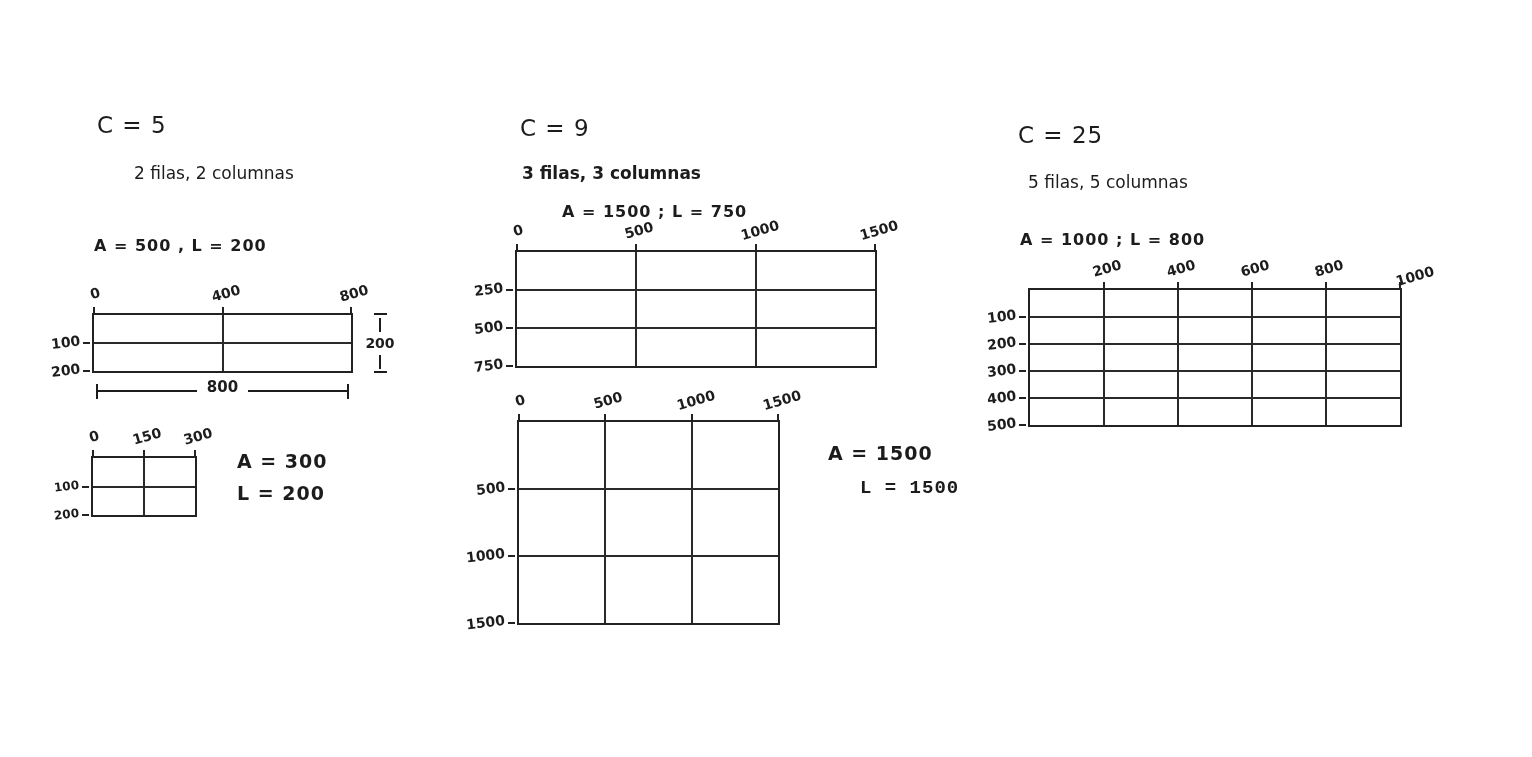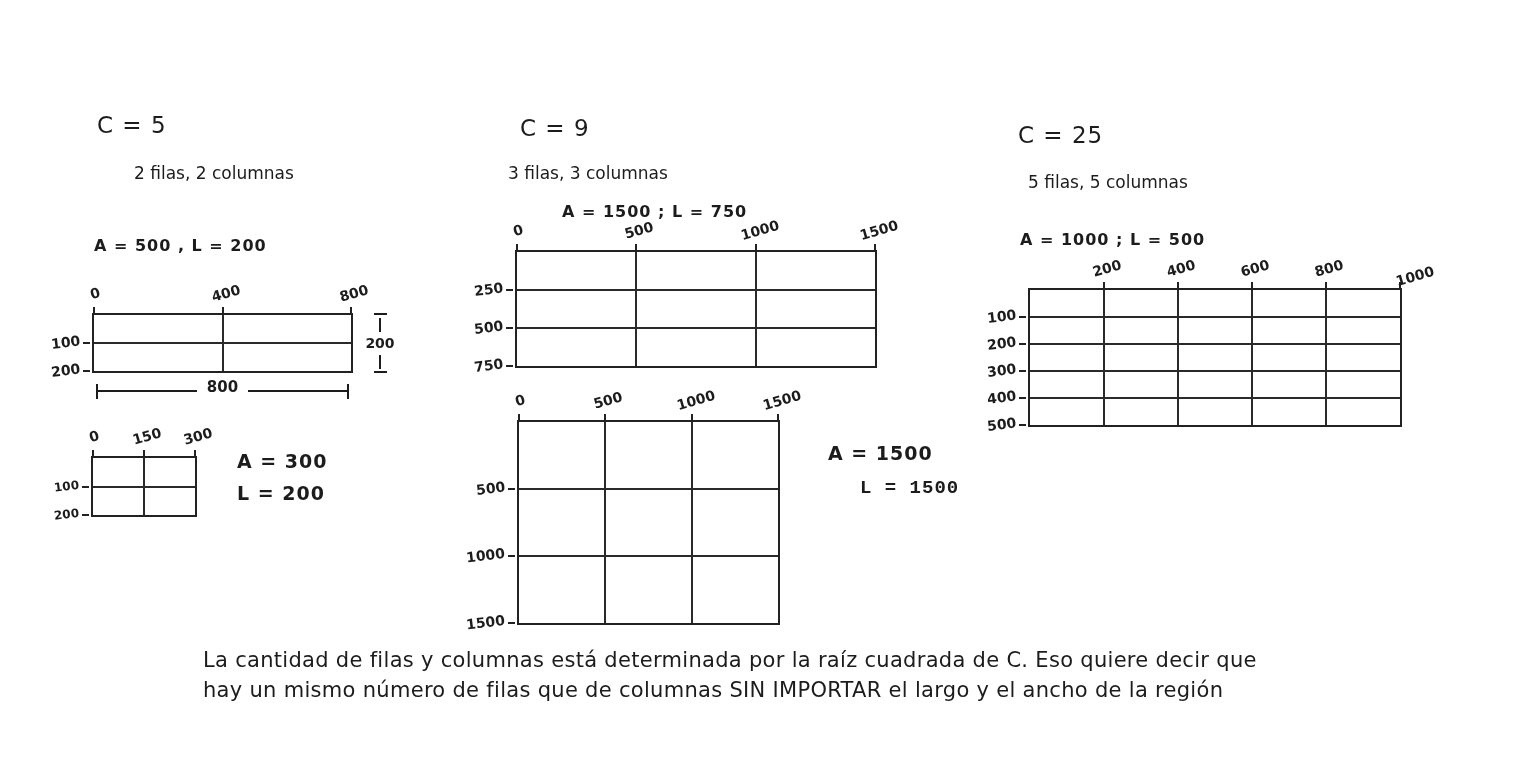--- a/index.html
+++ b/index.html
@@ -124,21 +124,21 @@
     <span class="lbl-top" style="left:0%;">0</span>
     <span class="lbl-top" style="left:50%;">150</span>
     <span class="lbl-top" style="left:100%;">300</span>
     <span class="lbl-left" style="top:50%; font-size:12px;">100</span>
     <span class="lbl-left" style="top:100%; font-size:12px;">200</span>
   </div>
   <div class="side-text" style="left:237px; top:450px;">A = 300</div>
   <div class="side-text" style="left:237px; top:482px;">L = 200</div>
 
   <div class="heading" style="left:520px; top:115px;">C = 9</div>
-  <div class="sub" style="left:508px; top:163px;">3 filas, 3 columnas</div>
+  <div class="sub" style="left:522px; top:163px;font-weight:bold;">3 filas, 3 columnas</div>
   <div class="params" style="left:562px; top:202px;">A = 1500 ;  L = 750</div>
 
   <div class="grid" style="left:515px; top:250px; width:362px; height:118px;">
     <div class="gl-v" style="left:33.33%;"></div>
     <div class="gl-v" style="left:66.67%;"></div>
     <div class="gl-h" style="top:33.33%;"></div>
     <div class="gl-h" style="top:66.67%;"></div>
     <div class="tick-top" style="left:0%;"></div>
     <div class="tick-top" style="left:33.33%;"></div>
     <div class="tick-top" style="left:66.67%;"></div>
@@ -173,21 +173,21 @@
     <span class="lbl-top" style="left:100%;">1500</span>
     <span class="lbl-left" style="top:33.33%;">500</span>
     <span class="lbl-left" style="top:66.67%;">1000</span>
     <span class="lbl-left" style="top:100%;">1500</span>
   </div>
   <div class="side-text" style="left:828px; top:442px;">A = 1500</div>
   <div class="side-text" style="left:860px; top:477px;font-family:Liberation Mono, monospace;">L = 1500</div>
 
   <div class="heading" style="left:1018px; top:122px;">C = 25</div>
   <div class="sub" style="left:1028px; top:172px;">5 filas, 5 columnas</div>
-  <div class="params" style="left:1020px; top:230px;">A = 1000  ;   L = 500</div>
+  <div class="params" style="left:1020px; top:230px;">A = 1000  ;   L = 800</div>
 
   <div class="grid" style="left:1028px; top:288px; width:374px; height:139px;">
     <div class="gl-v" style="left:20%;"></div>
     <div class="gl-v" style="left:40%;"></div>
     <div class="gl-v" style="left:60%;"></div>
     <div class="gl-v" style="left:80%;"></div>
     <div class="gl-h" style="top:20%;"></div>
     <div class="gl-h" style="top:40%;"></div>
     <div class="gl-h" style="top:60%;"></div>
     <div class="gl-h" style="top:80%;"></div>
@@ -206,18 +206,14 @@
     <span class="lbl-top" style="left:60%;">600</span>
     <span class="lbl-top" style="left:80%;">800</span>
     <span class="lbl-top" style="left:103%; top:-22px;">1000</span>
     <span class="lbl-left" style="top:20%;">100</span>
     <span class="lbl-left" style="top:40%;">200</span>
     <span class="lbl-left" style="top:60%;">300</span>
     <span class="lbl-left" style="top:80%;">400</span>
     <span class="lbl-left" style="top:100%;">500</span>
   </div>
 
-  <div class="footer">
-    <div>La cantidad de filas y columnas está determinada por la raíz cuadrada de C. Eso quiere decir que</div>
-    <div>hay un mismo número de filas que de columnas SIN IMPORTAR el largo y el ancho de la región</div>
-  </div>
 
 </div>
 
 </body></html>

